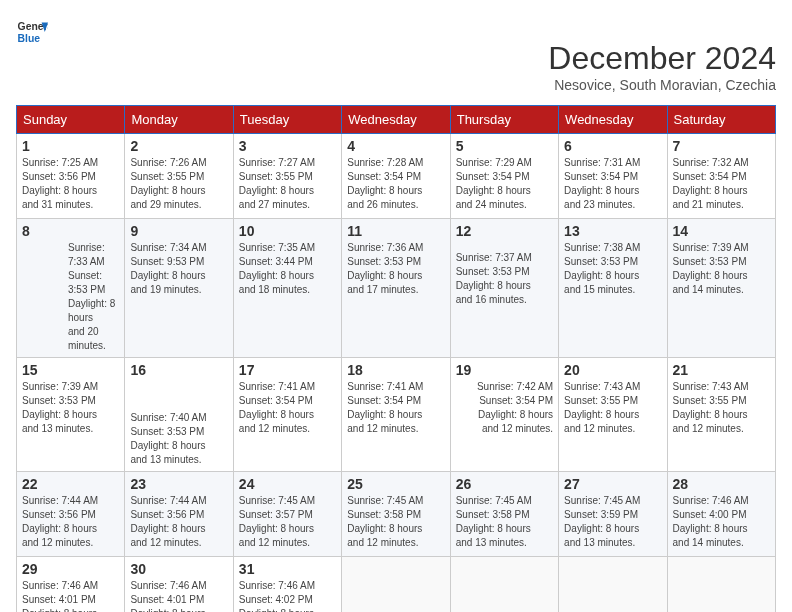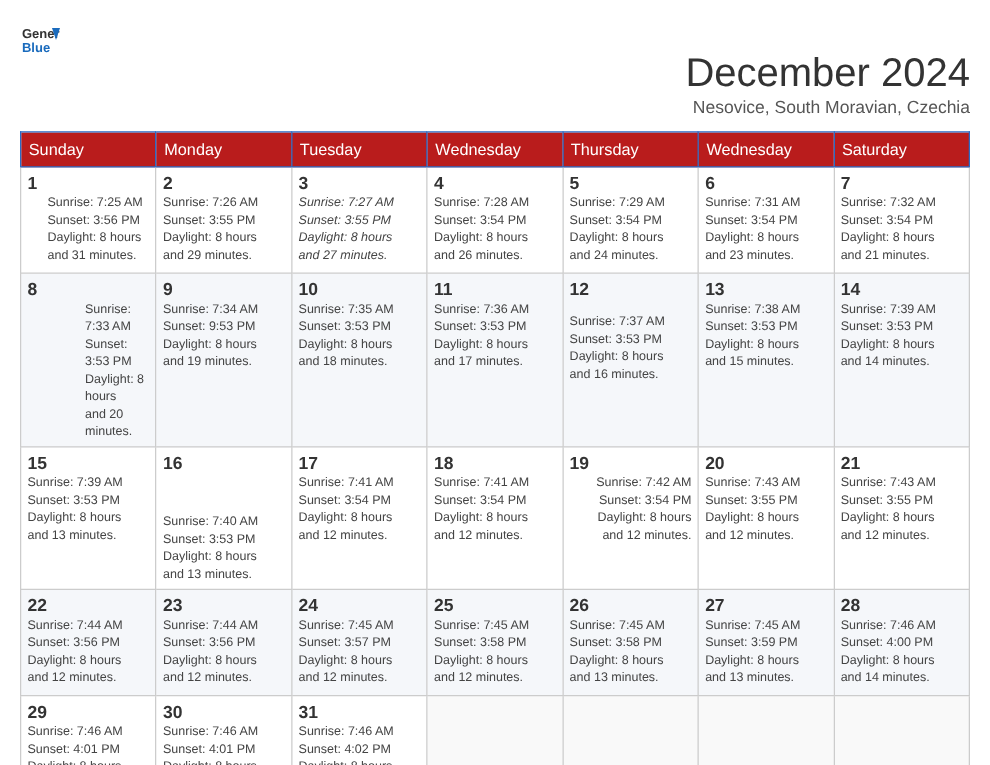--- a/index.html
+++ b/index.html
@@ -105,35 +105,35 @@
         <th>Wednesday</th>
         <th>Thursday</th>
         <th>Wednesday</th>
         <th>Saturday</th>
       </tr>
   </thead>
   <tbody id="calendar-body">
       <tr>
         <td>
           <span class="day-number">1</span>
-          <div class="day-info" style="white-space: pre-line; margin-left: 16px;">Sunrise: 7:25 AM
+          <div class="day-info" style="white-space: pre-line;">Sunrise: 7:25 AM
 Sunset: 3:56 PM
 Daylight: 8 hours
 and 31 minutes.</div>
         </td>
         <td>
           <span class="day-number">2</span>
           <div class="day-info" style="white-space: pre-line;">Sunrise: 7:26 AM
 Sunset: 3:55 PM
 Daylight: 8 hours
 and 29 minutes.</div>
         </td>
         <td>
           <span class="day-number">3</span>
-          <div class="day-info" style="white-space: pre-line; font-style: italic;">Sunrise: 7:27 AM
+          <div class="day-info" style="white-space: pre-line;">Sunrise: 7:27 AM
 Sunset: 3:55 PM
 Daylight: 8 hours
 and 27 minutes.</div>
         </td>
         <td>
           <span class="day-number">4</span>
           <div class="day-info" style="white-space: pre-line;">Sunrise: 7:28 AM
 Sunset: 3:54 PM
 Daylight: 8 hours
 and 26 minutes.</div>
@@ -171,21 +171,21 @@
         <td>
           <span class="day-number">9</span>
           <div class="day-info" style="white-space: pre-line;">Sunrise: 7:34 AM
 Sunset: 9:53 PM
 Daylight: 8 hours
 and 19 minutes.</div>
         </td>
         <td>
           <span class="day-number">10</span>
           <div class="day-info" style="white-space: pre-line;">Sunrise: 7:35 AM
-Sunset: 3:53 PM
+Sunset: 3:44 PM
 Daylight: 8 hours
 and 18 minutes.</div>
         </td>
         <td>
           <span class="day-number">11</span>
           <div class="day-info" style="white-space: pre-line;">Sunrise: 7:36 AM
 Sunset: 3:53 PM
 Daylight: 8 hours
 and 17 minutes.</div>
         </td>

